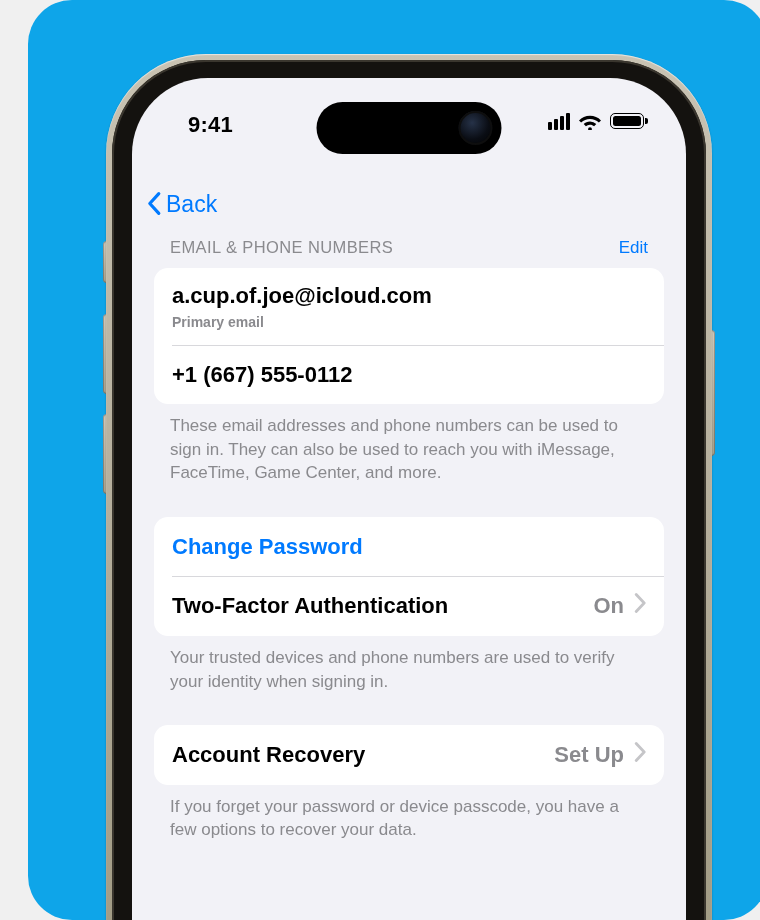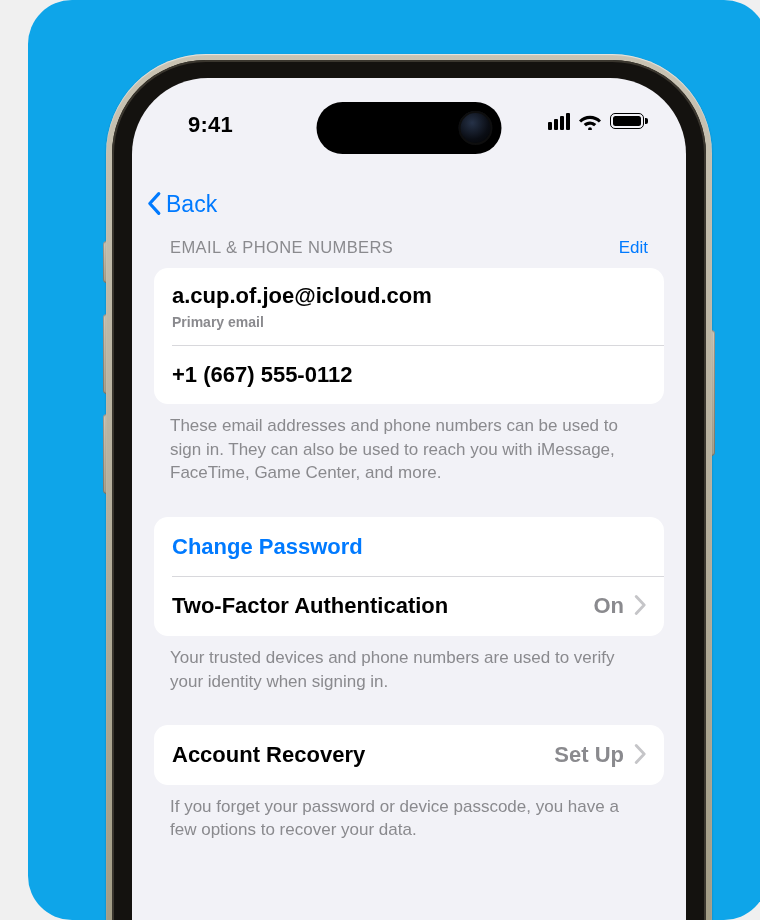--- a/index.html
+++ b/index.html
@@ -66,21 +66,21 @@
     .sec-header .label { font-size:16.5px; letter-spacing:.4px; color:#8a8a8e; }
     .sec-header .edit { font-size:17px; color:#007aff; }
     .card { background:#fff; border-radius:14px; overflow:hidden; }
     .row { padding:15px 18px; position:relative;font-weight:bold; }
     .row.compact { padding:13px 18px 15px; }
     .row + .row::before { content:""; position:absolute; top:0; left:18px; right:0; height:0.5px; background:#d8d8dc; }
     .row .primary { font-size:22px; color:#000; line-height:1.35; }
     .row .primary.link { color:#007aff; }
     .row .subtitle { font-size:14px; color:#8a8a8e; margin-top:3px; }
     .row.hasChevron { display:flex; align-items:center; justify-content:space-between; gap:22px; }
-    .trail { display:flex; align-items:flex-end; gap:10px; }
+    .trail { display:flex; align-items:flex-start; gap:10px; }
     .trail .val { font-size:22px; color:#8a8a8e; }
     .caption { font-size:17px; color:#8a8a8e; line-height:1.38; padding:10px 16px 0; }
     .chev-right { flex:none; }
   </style>
 </head>
 <body>
 
 <div class="stage">
   <div class="side-btn btn-l1"></div>
   <div class="side-btn btn-l2"></div>

